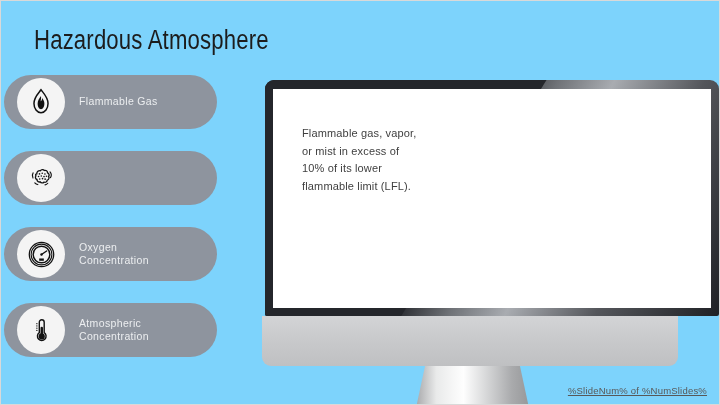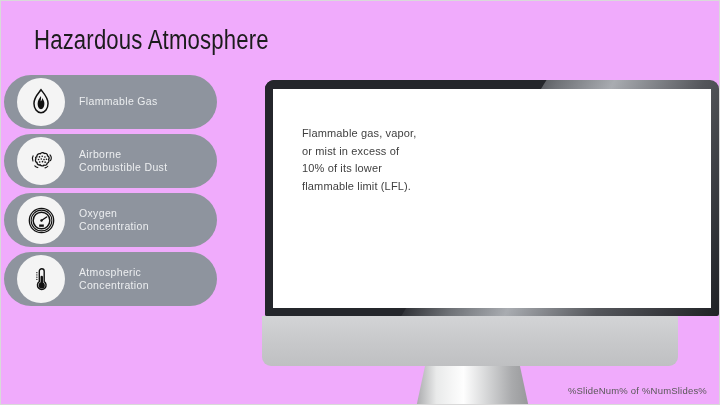--- a/index.html
+++ b/index.html
@@ -4,21 +4,21 @@
 <style>
   html,body{margin:0;padding:0;}
   body{
     width:720px;height:405px;overflow:hidden;
     background:#ffffff;
     font-family:"Liberation Sans", sans-serif;
   }
   #slide{
     position:relative;
     width:720px;height:405px;
-    background:#f0abfc;
+    background:#7dd3fc;
     border:1px solid #d9d9d9;
     box-sizing:border-box;
     overflow:hidden;
   }
 
   
   #page-title{
     position:absolute;
     left:33px;top:24px;
     font-family:"Liberation Sans", sans-serif;
@@ -33,21 +33,21 @@
 
   
   #pill-list{
     position:absolute;
     left:3px;top:74px;
     width:213px;
   }
   .pill{
     position:relative;
     height:54px;
-    margin-bottom:5px;
+    margin-bottom:22px;
     background:#8e949e;
     border-radius:27px;
     display:flex;
     align-items:center;
   }
   .pill-icon-wrap{
     position:absolute;
     left:13px;top:3px;
     width:48px;height:48px;
     background:#f4f4f4;
@@ -123,20 +123,21 @@
   }
   #placard svg{display:block;}
 
   
   #footer-text{
     position:absolute;
     right:12px;bottom:8px;
     font-size:9.5px;
     color:#585858;
     letter-spacing:.2px;
+    text-decoration:underline;
   }
 </style>
 </head>
 <body>
 
 <div id="slide">
 
   <div id="page-title">Hazardous Atmosphere</div>
 
   <div id="pill-list">
@@ -168,22 +169,20 @@
               <circle cx="20.4" cy="17.2" r=".85"></circle>
           </g>
           <g stroke="#111" stroke-width="1.2" stroke-linecap="round" fill="none">
             <path d="M7.6 10.5 C6.6 12 6.5 14.3 7.4 15.9"></path>
             <path d="M25.6 9.4 C27 11 27.2 13.8 26.1 15.6"></path>
             <path d="M9.4 21.2 C10.3 22.2 11.4 22.8 12.6 23"></path>
             <path d="M23.2 21.6 C22.4 22.5 21.4 23.1 20.3 23.3"></path>
           </g>
         </svg>
       </span>
-      <span class="pill-label">Airborne
-Combustible Dust</span>
     </div>
 
     <div class="pill">
       <span class="pill-icon-wrap">
         <svg width="31" height="31" viewBox="0 0 32 32">
           <circle cx="16" cy="16" r="12.6" fill="none" stroke="#111" stroke-width="1.3"></circle>
           <circle cx="16" cy="16" r="10.7" fill="none" stroke="#111" stroke-width="1.1"></circle>
           <circle cx="16" cy="16" r="8.6" fill="none" stroke="#111" stroke-width="1.5"></circle>
           <path d="M16 16 L21.3 12.4" stroke="#111" stroke-width="1.5" stroke-linecap="round"></path>
           <circle cx="16" cy="16" r="1.25" fill="#111"></circle>

